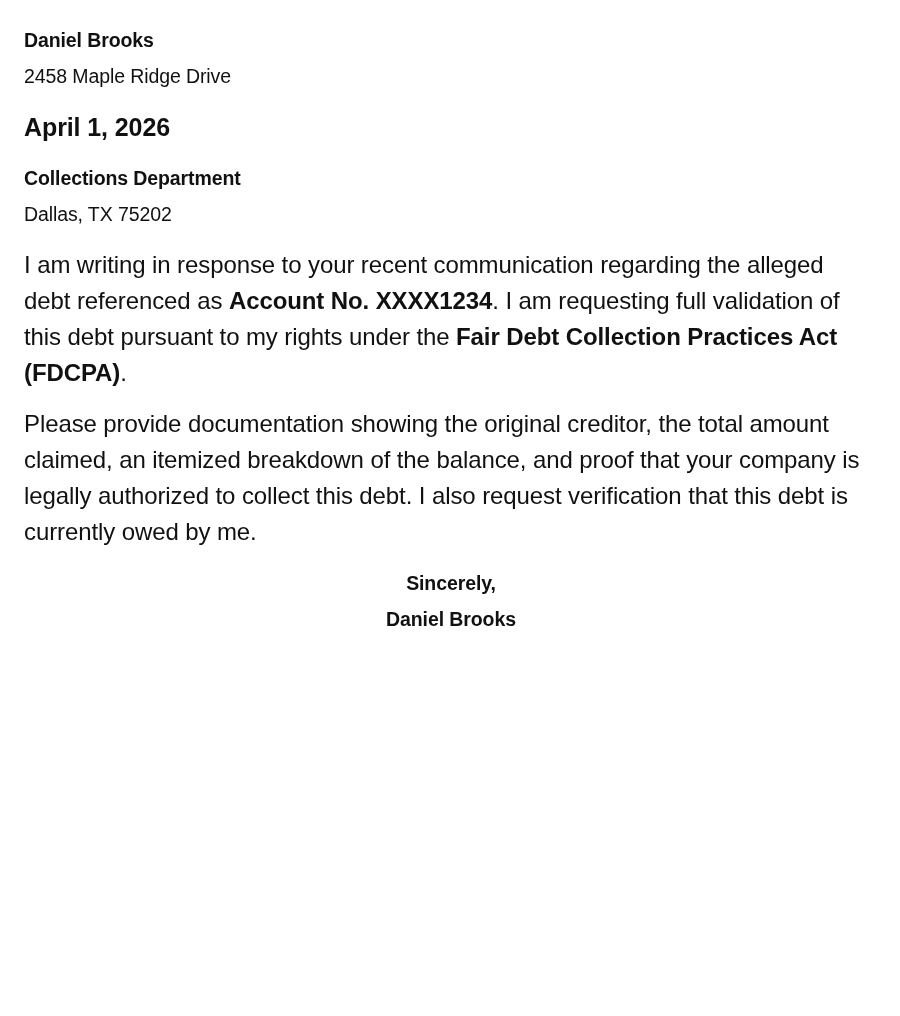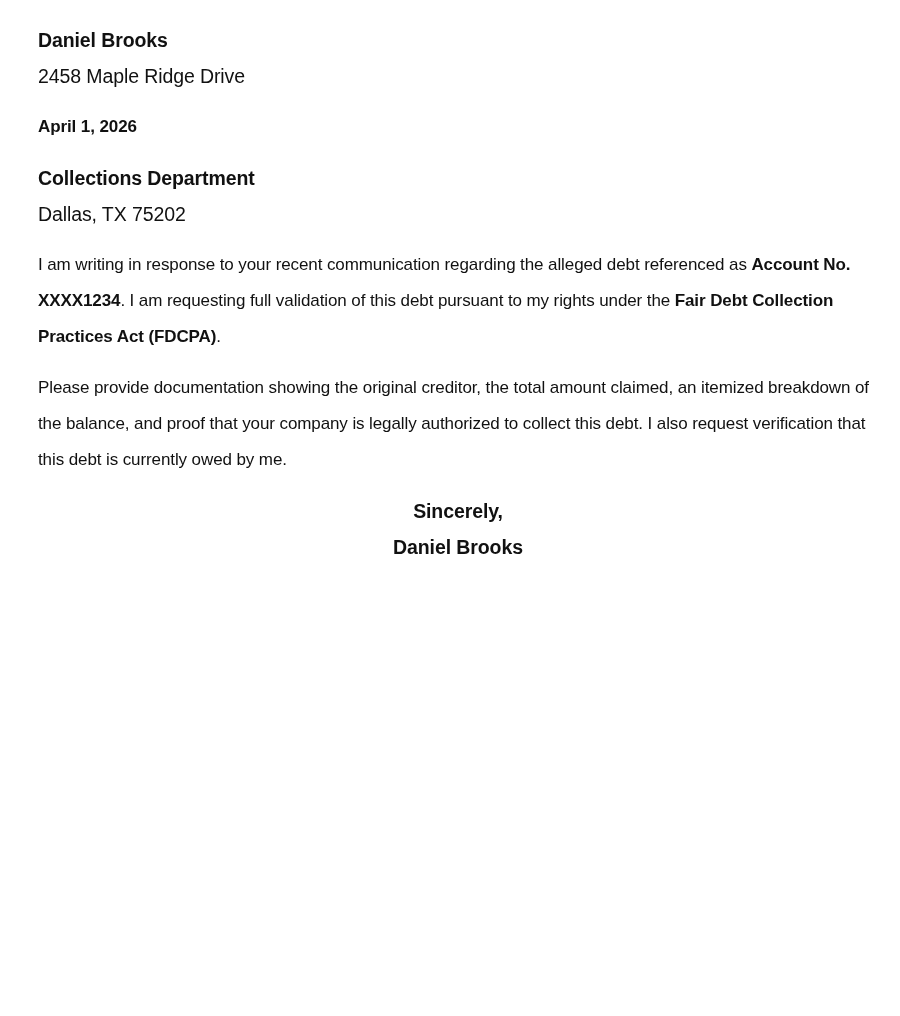--- a/index.html
+++ b/index.html
@@ -13,21 +13,21 @@
     height: 1016px;
     font-family: "Liberation Sans", sans-serif;
     color: #111111;
     -webkit-font-smoothing: antialiased;
   }
 
   .letter {
     box-sizing: border-box;
     width: 900px;
     min-height: 1016px;
-    padding: 22px 22px 20px 38px;
+    padding: 22px 22px 20px 24px;
     background: #ffffff;
   }
 
   
   .block {
     margin: 0 0 15px 0;
   }
   .block:last-child {
     margin-bottom: 0;
     text-align: center;
@@ -45,29 +45,29 @@
     font-weight: bold;
   }
 
   
   .stack .line {
     line-height: 36px;
   }
 
   
   .single {
-    font-size: 17px;
+    font-size: 25px;
     line-height: 36px;
     font-weight: bold;
     letter-spacing: -0.1px;
   }
 
   
   .para {
-    font-size: 17px;
+    font-size: 24px;
     line-height: 36px;
     letter-spacing: -0.1px;
     max-width: 848px;
     text-align: left;
     margin: 0 0 15px 0;
   }
 
   .para b {
     font-weight: bold;
   }

